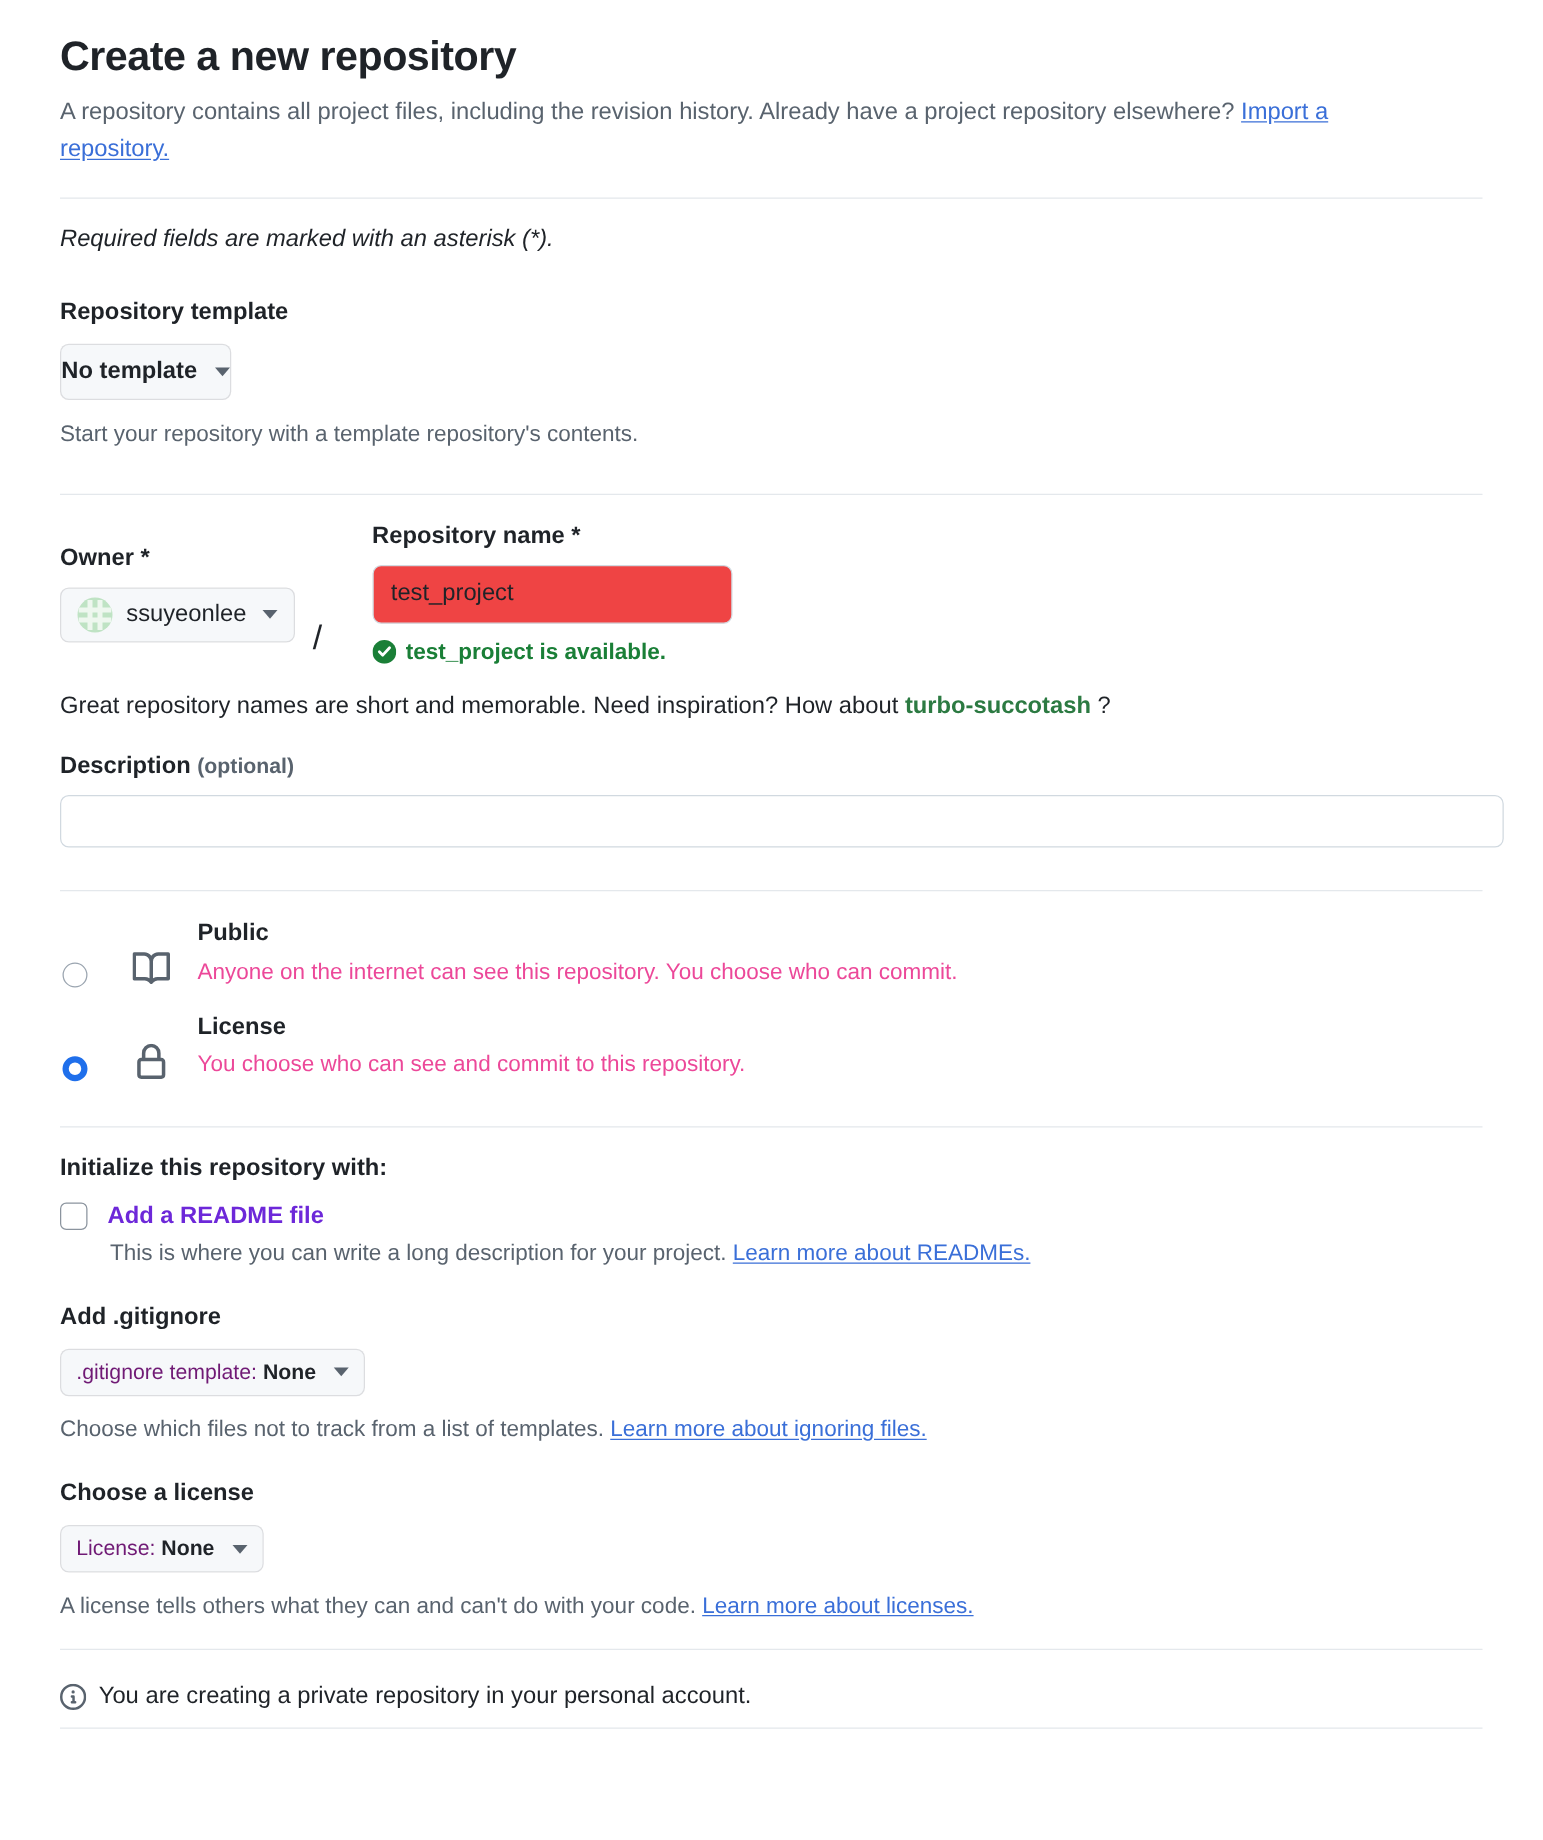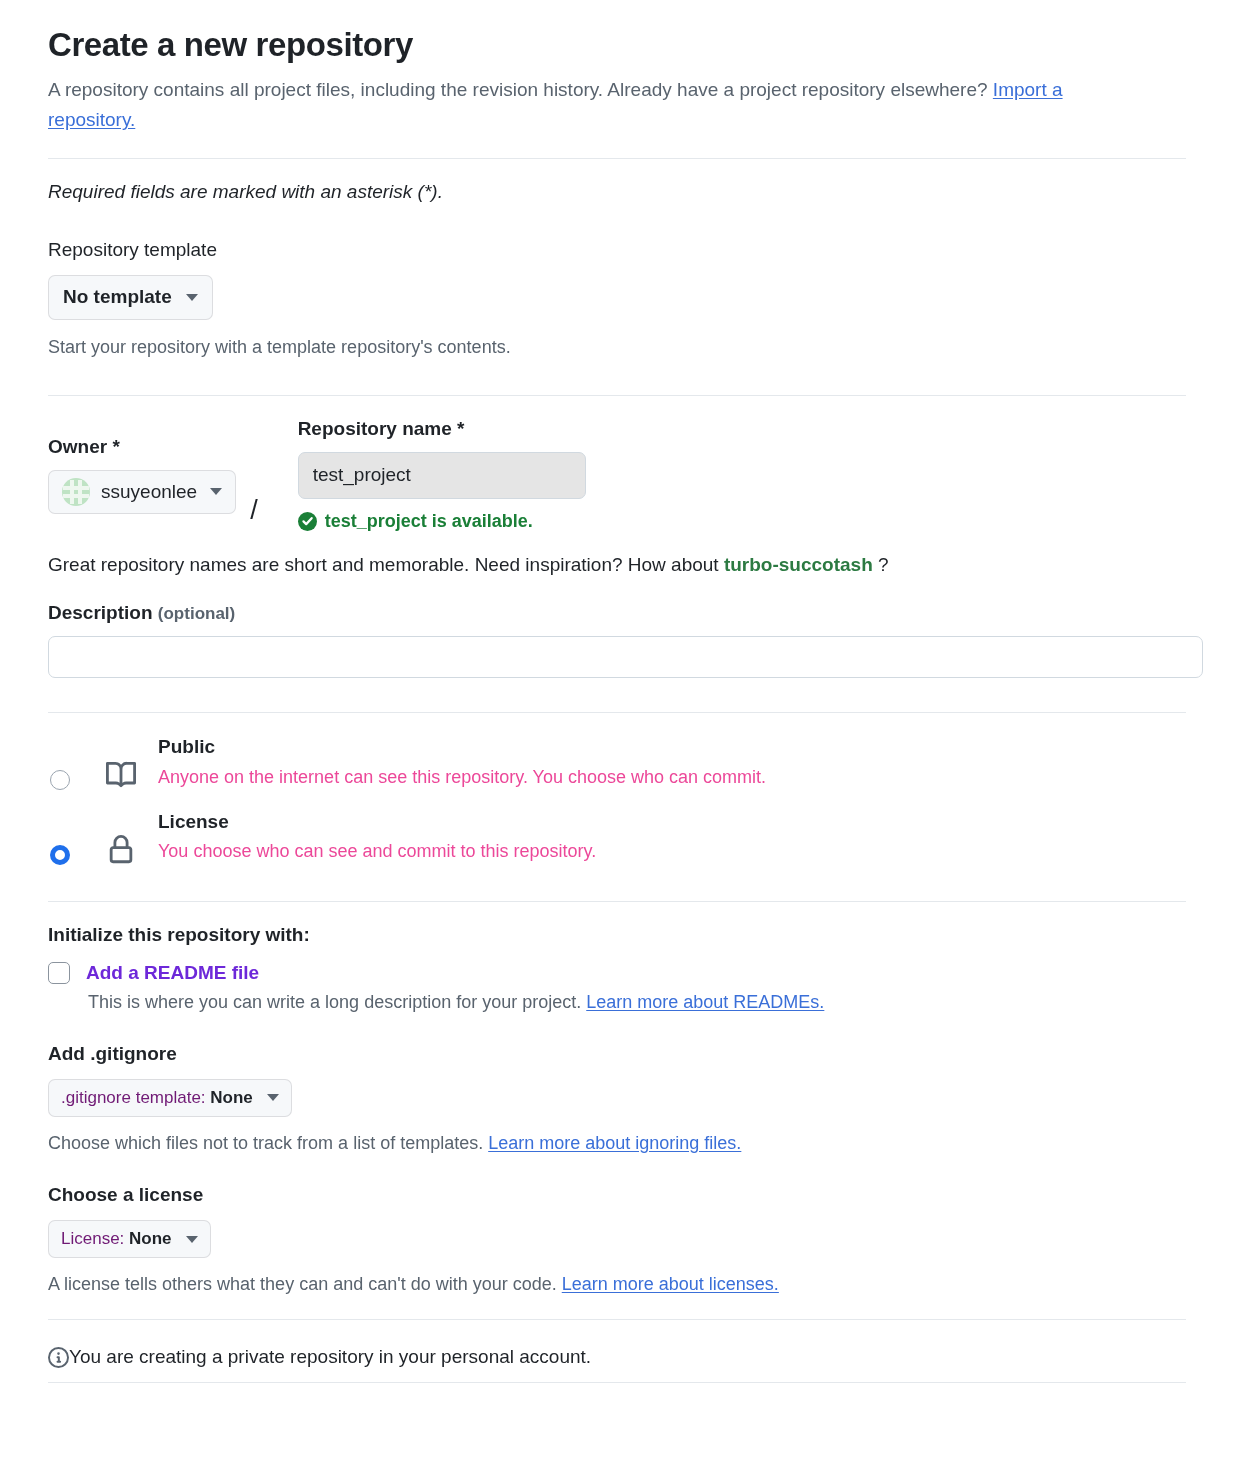--- a/index.html
+++ b/index.html
@@ -48,38 +48,38 @@
   .required-note {
     font-style: italic;
     font-size: 19px;
     color: #1f2328;
     margin: 22px 0 0 0;
   }
 
   
   .section-label {
     font-size: 19px;
-    font-weight: normal;
+    font-weight: bold;
     color: #1f2328;
   }
   .helper {
     font-size: 18px;
     color: #59636e;
     line-height: 1.5;
   }
 
   
   .select-btn {
     display: inline-flex;
     align-items: center;
     gap: 12px;
     background: #f6f8fa;
     border: 1px solid rgba(31,35,40,0.12);
     border-radius: 7px;
-    padding: 10px 14px;
+    padding: 10px 0;
     font-size: 19px;
     font-weight: bold;
     color: #1f2328;
     cursor: pointer;
     line-height: 1.2;
   }
   .select-btn.small { font-size: 17px; padding: 8px 12px; }
   .select-btn .muted { font-weight: normal; color: #701a75; }
   .caret {
     width: 0; height: 0;
@@ -140,21 +140,21 @@
 
   .text-input {
     width: 288px;
     height: 47px;
     border: 1px solid #d1d9e0;
     border-radius: 7px;
     padding: 0 14px;
     font-size: 19px;
     font-family: "Liberation Sans", sans-serif;
     color: #1f2328;
-    background: #e5e5e5;
+    background: #ef4444;
     outline: none;
   }
   .availability {
     display: flex;
     align-items: center;
     gap: 8px;
     margin-top: 12px;
     font-size: 18px;
     font-weight: bold;
     color: #1a7f37;
@@ -236,21 +236,21 @@
   .check-helper { margin-left: 40px; margin-top: 8px; font-size: 18px; color: #59636e; }
 
   .sub-head { font-size: 19px; font-weight: bold; margin-top: 30px; }
   .sub-ctl  { margin-top: 14px; }
   .sub-help { margin-top: 16px; font-size: 18px; color: #59636e; }
 
   
   .note-row {
     display: flex;
     align-items: center;
-    gap: 0;
+    gap: 10px;
     margin-top: 26px;
     font-size: 19px;
     color: #1f2328;
   }
   .info-icon { width: 21px; height: 21px; flex: none; color: #59636e; }
   .rule-note { margin-top: 24px; }
   .rule-bottom { margin-top: 14px; }
 </style>
 </head>
 <body>

